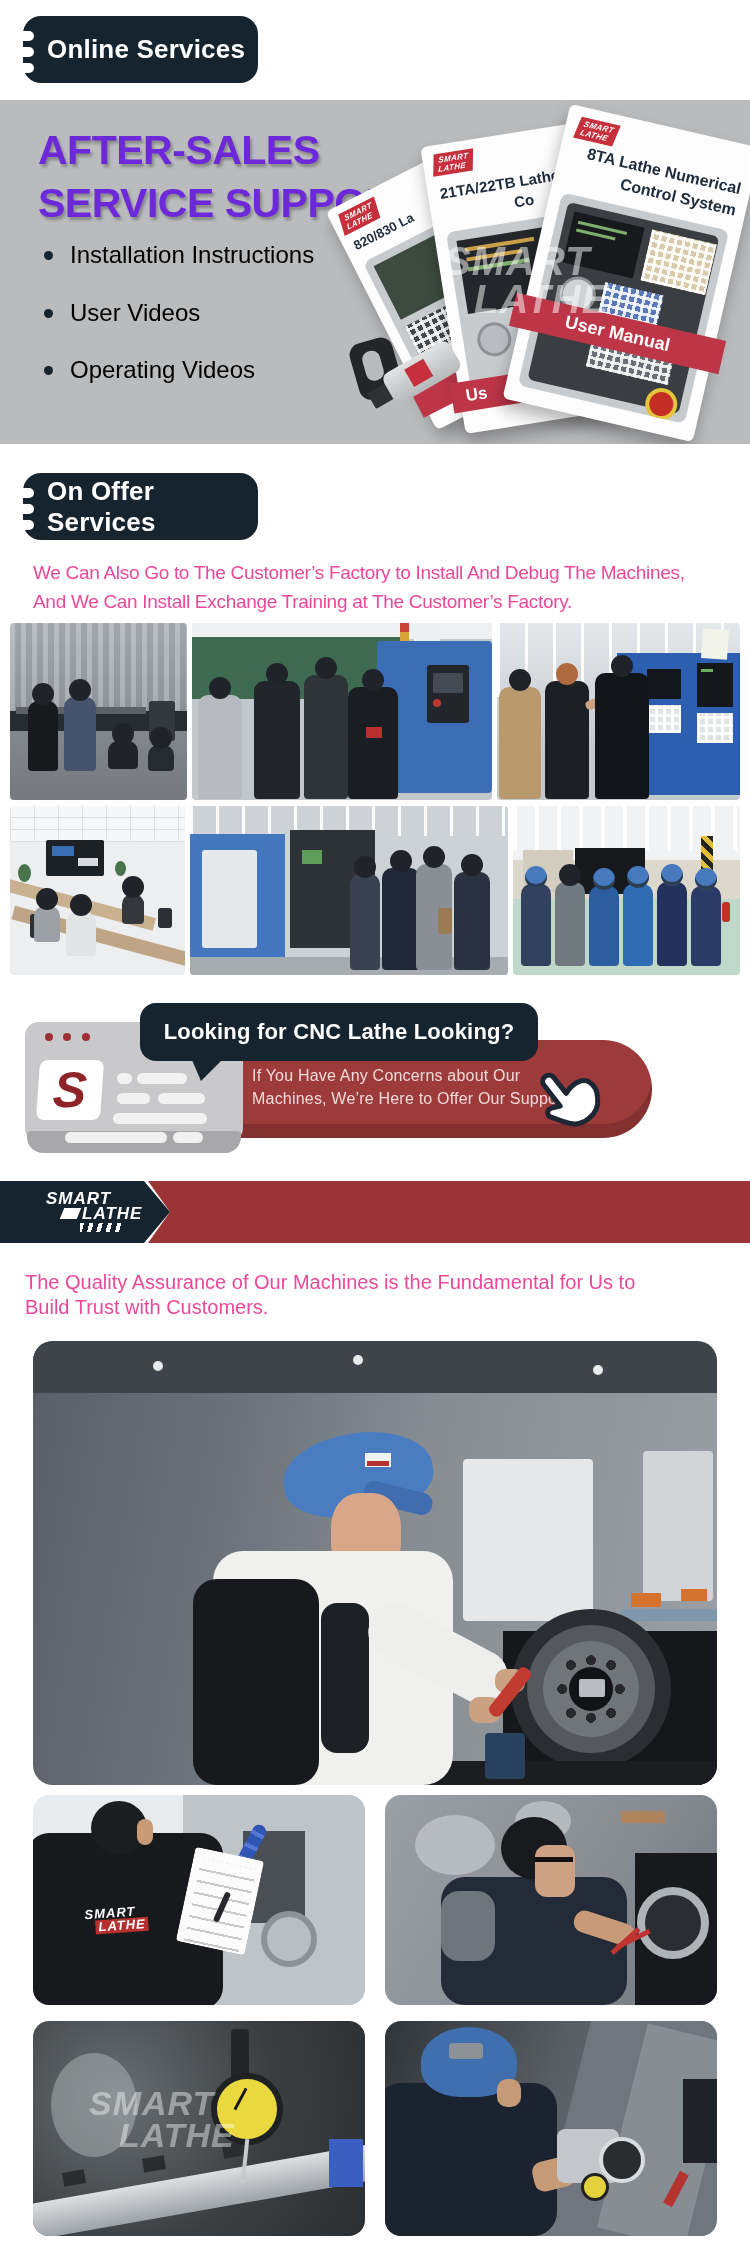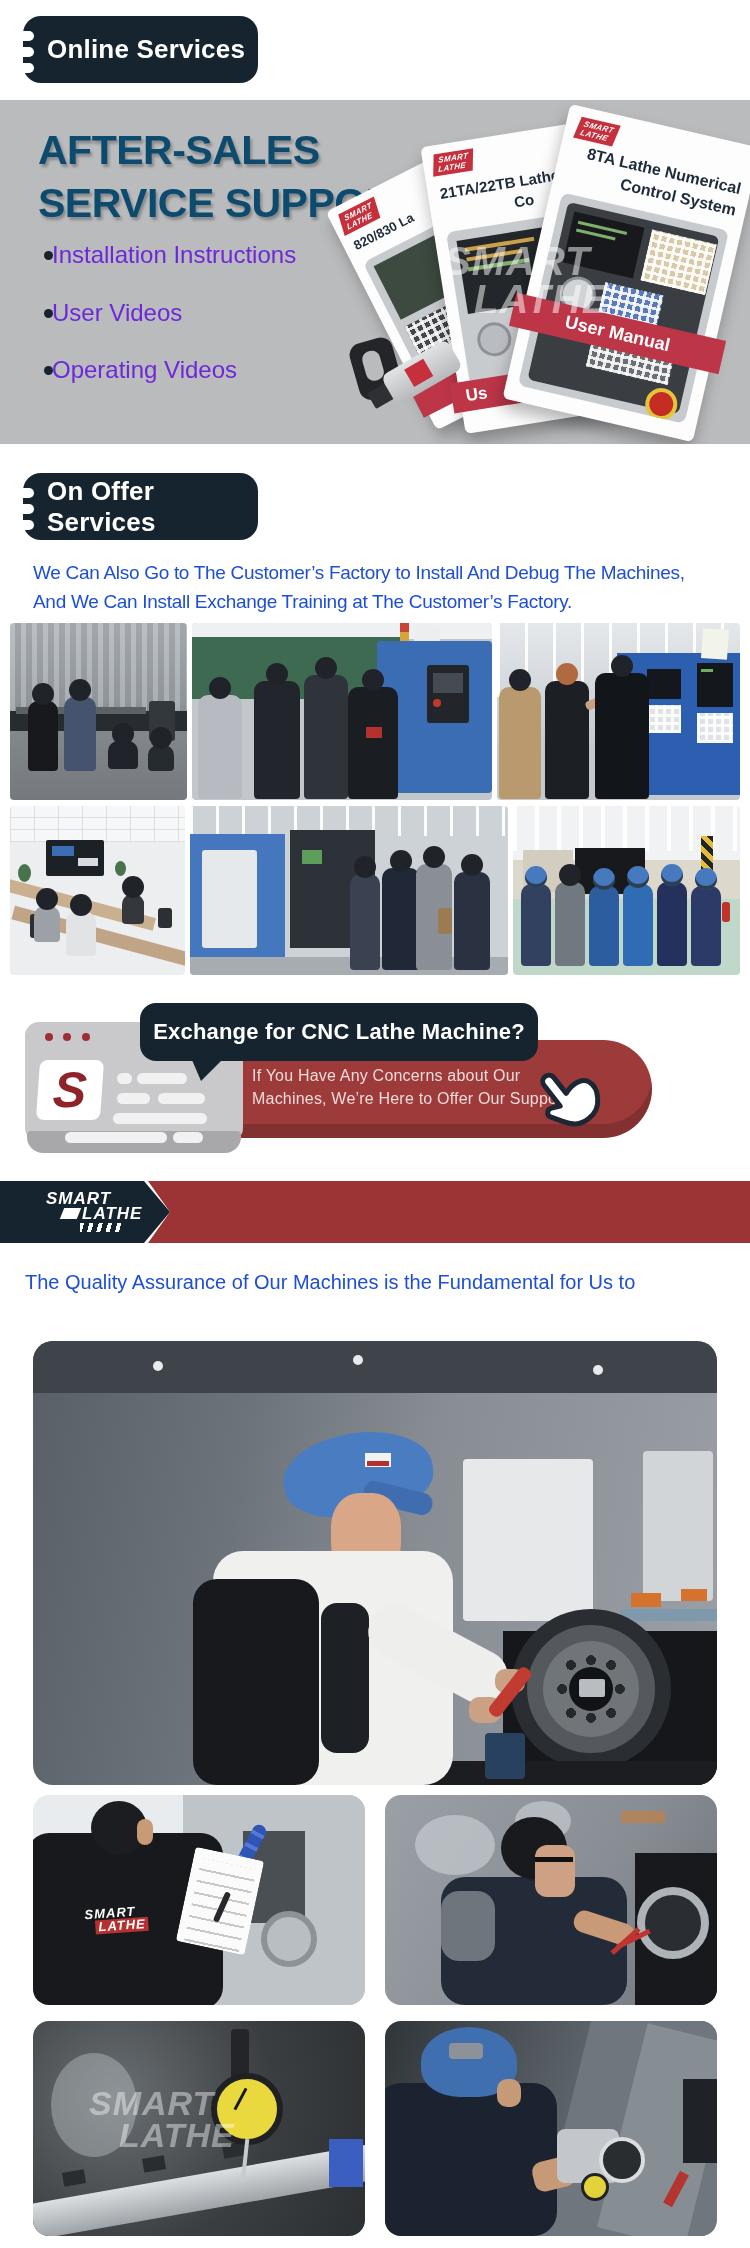--- a/index.html
+++ b/index.html
@@ -9,41 +9,41 @@
 
   
   .svc-pill{position:absolute;left:23px;width:235px;height:67px;background:#16242f;border-radius:18px;
             color:#fff;display:flex;align-items:center;padding-left:24px;box-sizing:border-box;
             font-size:26px;font-weight:600;letter-spacing:.2px}
   .svc-pill .notch{position:absolute;left:-8px;width:19px;height:10px;border-radius:6px;background:#fff}
 
   
   .hero{position:absolute;left:0;top:100px;width:750px;height:344px;background:#babbbd;overflow:hidden}
   .hero-h1{position:absolute;left:38px;top:24px;font-size:41px;line-height:53px;font-weight:800;
-           letter-spacing:-.5px;color:#0c4a6e;text-shadow:2px 3px 3px rgba(0,0,0,.28)}
-  .hero-li{position:absolute;left:52px;font-size:24px;color:#6d28d9}
+           letter-spacing:-.5px;color:#6d28d9;text-shadow:2px 3px 3px rgba(0,0,0,.28)}
+  .hero-li{position:absolute;left:70px;font-size:24px;color:#000000}
   .hero-dot{position:absolute;left:44px;width:9px;height:9px;border-radius:50%;background:#17242e}
 
   
   .manuals{position:absolute;left:356px;top:2px;width:394px;height:342px}
   .mcard{position:absolute;background:#fdfdfd;border-radius:6px;box-shadow:0 10px 16px rgba(0,0,0,.28)}
   .mlogo{position:absolute;background:#c5303c;color:#fff;font:italic 900 8px/9px "Liberation Sans",sans-serif;
          padding:2px 5px;transform:skewX(-10deg);letter-spacing:.4px}
   .mtitle{position:absolute;font-weight:800;color:#1d2b3a}
   .mpanel{position:absolute;background:#c8cbce;border-radius:8px;overflow:hidden}
   .ribbon{position:absolute;background:#bc3648;color:#fff;font-weight:800;display:flex;align-items:center;overflow:hidden}
   .keys{position:absolute;background-image:
         repeating-linear-gradient(0deg,rgba(255,255,255,.85) 0 3px,transparent 3px 8px),
         repeating-linear-gradient(90deg,rgba(255,255,255,.85) 0 3px,transparent 3px 8px)}
   .wmk{position:absolute;font:italic 900 40px/38px "Liberation Sans",sans-serif;
        color:rgba(255,255,255,.5);letter-spacing:1px;z-index:6}
   .wmk b{position:relative;display:block;margin-left:30px;font:inherit}
 
   
-  .para{position:absolute;font-size:19px;line-height:29px;letter-spacing:-.3px;color:#1d4ed8}
+  .para{position:absolute;font-size:19px;line-height:29px;letter-spacing:-.3px;color:#ec4899}
 
   
   .ph{position:absolute;overflow:hidden;border-radius:4px;background:#8a8f94}
   .ph.big{border-radius:20px}
   .fig{position:absolute;border-radius:10px 10px 4px 4px}
   .fig::before{content:"";position:absolute;width:22px;height:22px;border-radius:50%;
                background:#20242a;top:-18px;left:50%;transform:translateX(-50%)}
   .fig.cap::before{background:#4679bd;box-shadow:inset 0 -4px 0 #2c3e52}
   .fig.rh::before{background:#b06a3f}
 
@@ -300,41 +300,42 @@
       </div>
       <i class="bar" style="left:92px;top:51px;width:15px"></i>
       <i class="bar" style="left:112px;top:51px;width:50px"></i>
       <i class="bar" style="left:92px;top:71px;width:33px"></i>
       <i class="bar" style="left:133px;top:71px;width:47px"></i>
       <i class="bar" style="left:88px;top:91px;width:94px"></i>
       <i class="bar" style="left:40px;top:110px;width:102px"></i>
       <i class="bar" style="left:148px;top:110px;width:30px"></i>
     </div>
     <div class="bubble">
-      <span>Exchange for CNC Lathe Machine?</span>
+      <span>Looking for CNC Lathe Looking?</span>
     </div>
     <div class="hand">
       <svg viewBox="0 0 64 64" width="80" height="80">
         <path d="M24 6c2.8 0 5 2.2 5 5v16l3-1c8-2 15 0 17 5 1.8 4.4.6 10-2.5 14.5C43 51 37.5 54 30.5 54c-9 0-13.5-4.5-17.5-11l-5.5-9c-1.8-3 1.5-6.5 5-5l6.5 3V11c0-2.8 2.2-5 5-5z" fill="#ffffff" stroke="#1d2734" stroke-width="4" stroke-linejoin="round"></path>
       </svg>
     </div>
   </div>
 
   <div class="qcb">
     <div class="qcb-red"></div>
     <div class="qcb-navy">
       <div class="sl-logo" style="left:46px;top:10px">
         <span>SMART</span>
         <span class="l2">LATHE</span>
         <span class="stripes"></span>
       </div>
     </div>
   </div>
   <div class="para" style="left:25px;top:1270px;width:710px;font-size:20px;line-height:25px;letter-spacing:0">
     <span style="display:block">The Quality Assurance of Our Machines is the Fundamental for Us to</span>
+    <span style="display:block">Build Trust with Customers.</span>
   </div>
 
   <div class="ph big" style="left:33px;top:1341px;width:684px;height:444px;background:linear-gradient(100deg,#585f66 0,#6c737a 30%,#878d93 55%,#9aa0a5 100%)" aria-label="Engineer in blue cap inspecting spindle flange">
     <i style="left:0;top:0;right:0;height:52px;background:#3f444a"></i>
     <i style="left:120px;top:20px;width:10px;height:10px;border-radius:50%;background:#e8eaec"></i>
     <i style="left:320px;top:14px;width:10px;height:10px;border-radius:50%;background:#e8eaec"></i>
     <i style="left:560px;top:24px;width:10px;height:10px;border-radius:50%;background:#e8eaec"></i>
     <i style="left:430px;top:118px;width:130px;height:162px;background:#e6e8ea;border-radius:4px"></i>
     <i style="left:610px;top:110px;width:70px;height:150px;background:#d2d5d8;border-radius:4px"></i>
     <i style="left:588px;top:268px;width:96px;height:12px;background:#7f99ac"></i>

